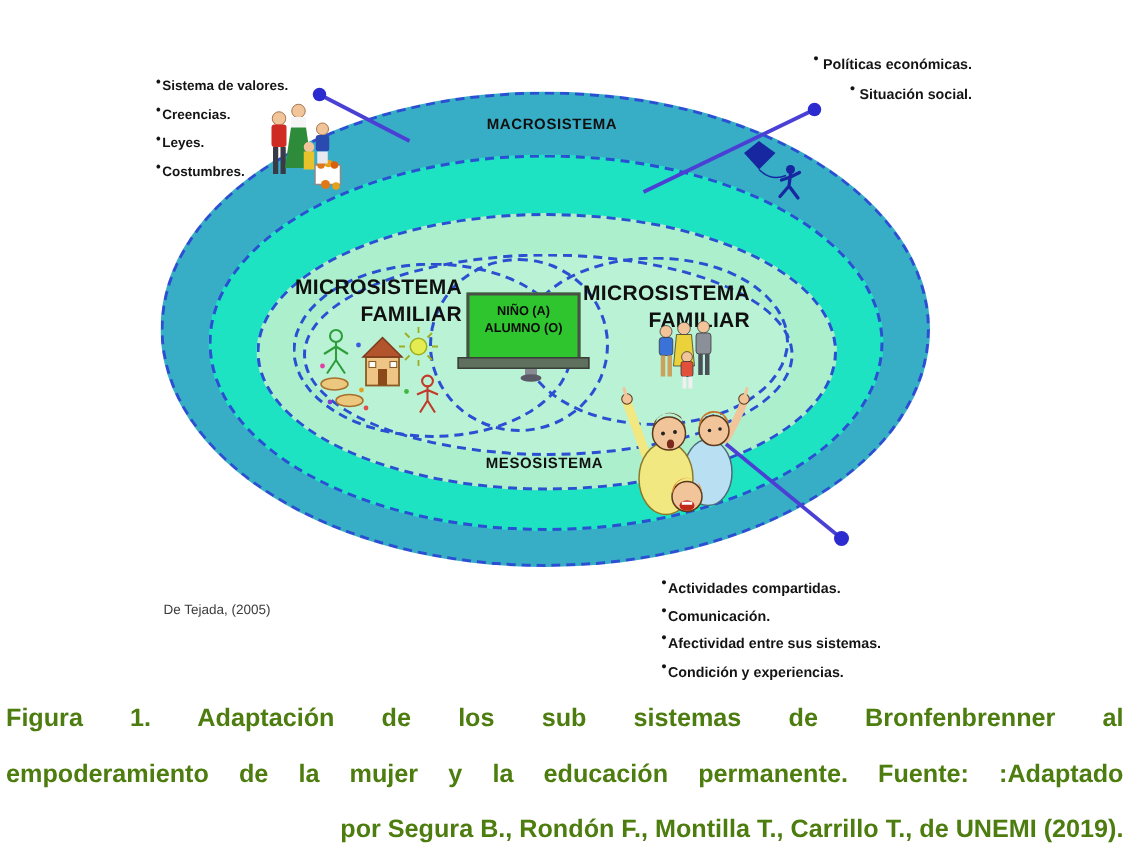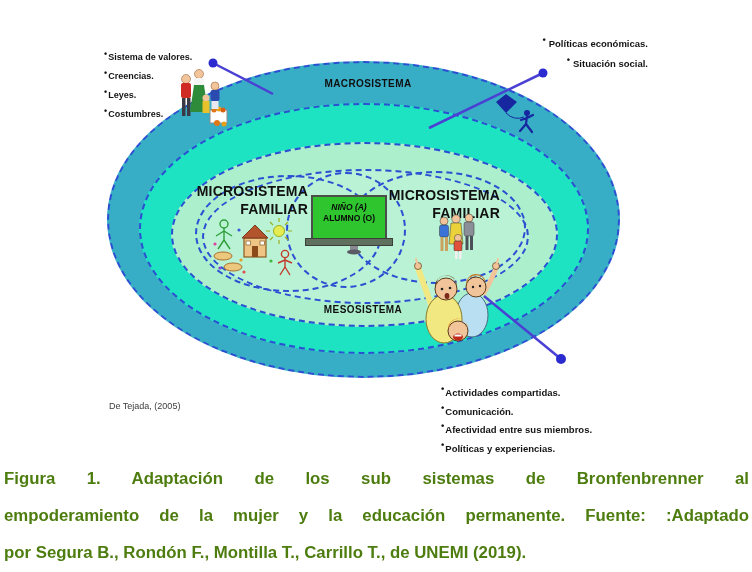--- a/index.html
+++ b/index.html
@@ -17,36 +17,36 @@
   .rlabel{position:absolute;text-align:center;font-weight:bold;color:#101010;font-size:10px;letter-spacing:0.4px;}
   .macro-label{left:268px;top:78px;width:200px;text-align:center;}
   .exo-label{left:258px;top:111px;width:200px;}
   .meso-label{left:263px;top:304px;width:200px;}
   .mlabel{position:absolute;text-align:right;font-weight:bold;color:#101010;font-size:14px;line-height:1.3;letter-spacing:0.2px;}
   .escolar-label{left:188px;top:182px;width:120px;}
   .familiar-label{left:380px;top:186px;width:120px;}
   .board{position:absolute;left:311px;top:195px;width:76px;height:45px;background:#2EC52E;border:2px solid #4a4f4a;box-sizing:border-box;text-align:center;z-index:9;}
   .board::after{content:"";position:absolute;left:-8px;right:-8px;bottom:-8px;height:6px;background:#5f705f;border:1px solid #3a3f3a;}
   .board .bline{font-size:8.5px;font-weight:bold;color:#0a0a0a;line-height:11px;}
-  .board .bline:first-child{margin-top:5px;font-style:italic;}
+  .board .bline:first-child{margin-top:5px;}
   .blist{position:absolute;margin:0;padding:0;list-style:none;z-index:11;}
   .blist li{font-weight:bold;color:#141414;white-space:nowrap;}
   .blist li::before{content:"•";position:relative;top:-0.38em;margin-right:1px;}
   .tl{left:104px;top:48px;}
   .tl li{font-size:9px;line-height:19px;}
   .tr{left:500px;top:34px;width:148px;text-align:right;}
   .tr li{font-size:9.5px;line-height:20px;}
   .tr li::before{margin-right:3px;}
   .br{left:441px;top:368px;margin-top:16px;}
   .br li{font-size:9.5px;line-height:18.5px;}
   .attribution{position:absolute;left:109px;top:401px;font-size:9px;color:#3c3c3c;z-index:11;}
   .clip{position:absolute;z-index:8;}
   .overlay{position:absolute;left:0;top:0;z-index:10;pointer-events:none;}
   .caption{position:absolute;left:4px;top:460px;width:745px;color:#4d7c0f;}
-  .cap-line{font-size:16.8px;font-weight:bold;line-height:37px;white-space:normal;}
+  .cap-line{font-size:16.8px;font-weight:bold;line-height:37px;white-space:normal;text-align:right;}
   .cap-just{text-align:justify;text-align-last:justify;}
 </style>
 </head>
 <body>
 
 <div class="page">
   <div class="diagram">
 
     <div class="ell e-macro"></div>
     <div class="ell e-exo"></div>
@@ -190,22 +190,22 @@
       <li>Leyes.</li>
       <li>Costumbres.</li>
     </ul>
     <ul class="blist tr">
       <li>Políticas económicas.</li>
       <li>Situación social.</li>
     </ul>
     <ul class="blist br">
       <li>Actividades compartidas.</li>
       <li>Comunicación.</li>
-      <li>Afectividad entre sus miembros.</li>
-      <li>Políticas y experiencias.</li>
+      <li>Afectividad entre sus sistemas.</li>
+      <li>Condición y experiencias.</li>
     </ul>
 
     <div class="attribution">De Tejada, (2005)</div>
   </div>
 
   <div class="caption">
     <div class="cap-line cap-just">Figura 1. Adaptación de los sub sistemas de Bronfenbrenner al</div>
     <div class="cap-line cap-just">empoderamiento de la mujer y la educación permanente. Fuente: :Adaptado</div>
     <div class="cap-line">por Segura B., Rondón F., Montilla T., Carrillo T., de UNEMI (2019).</div>
   </div>

